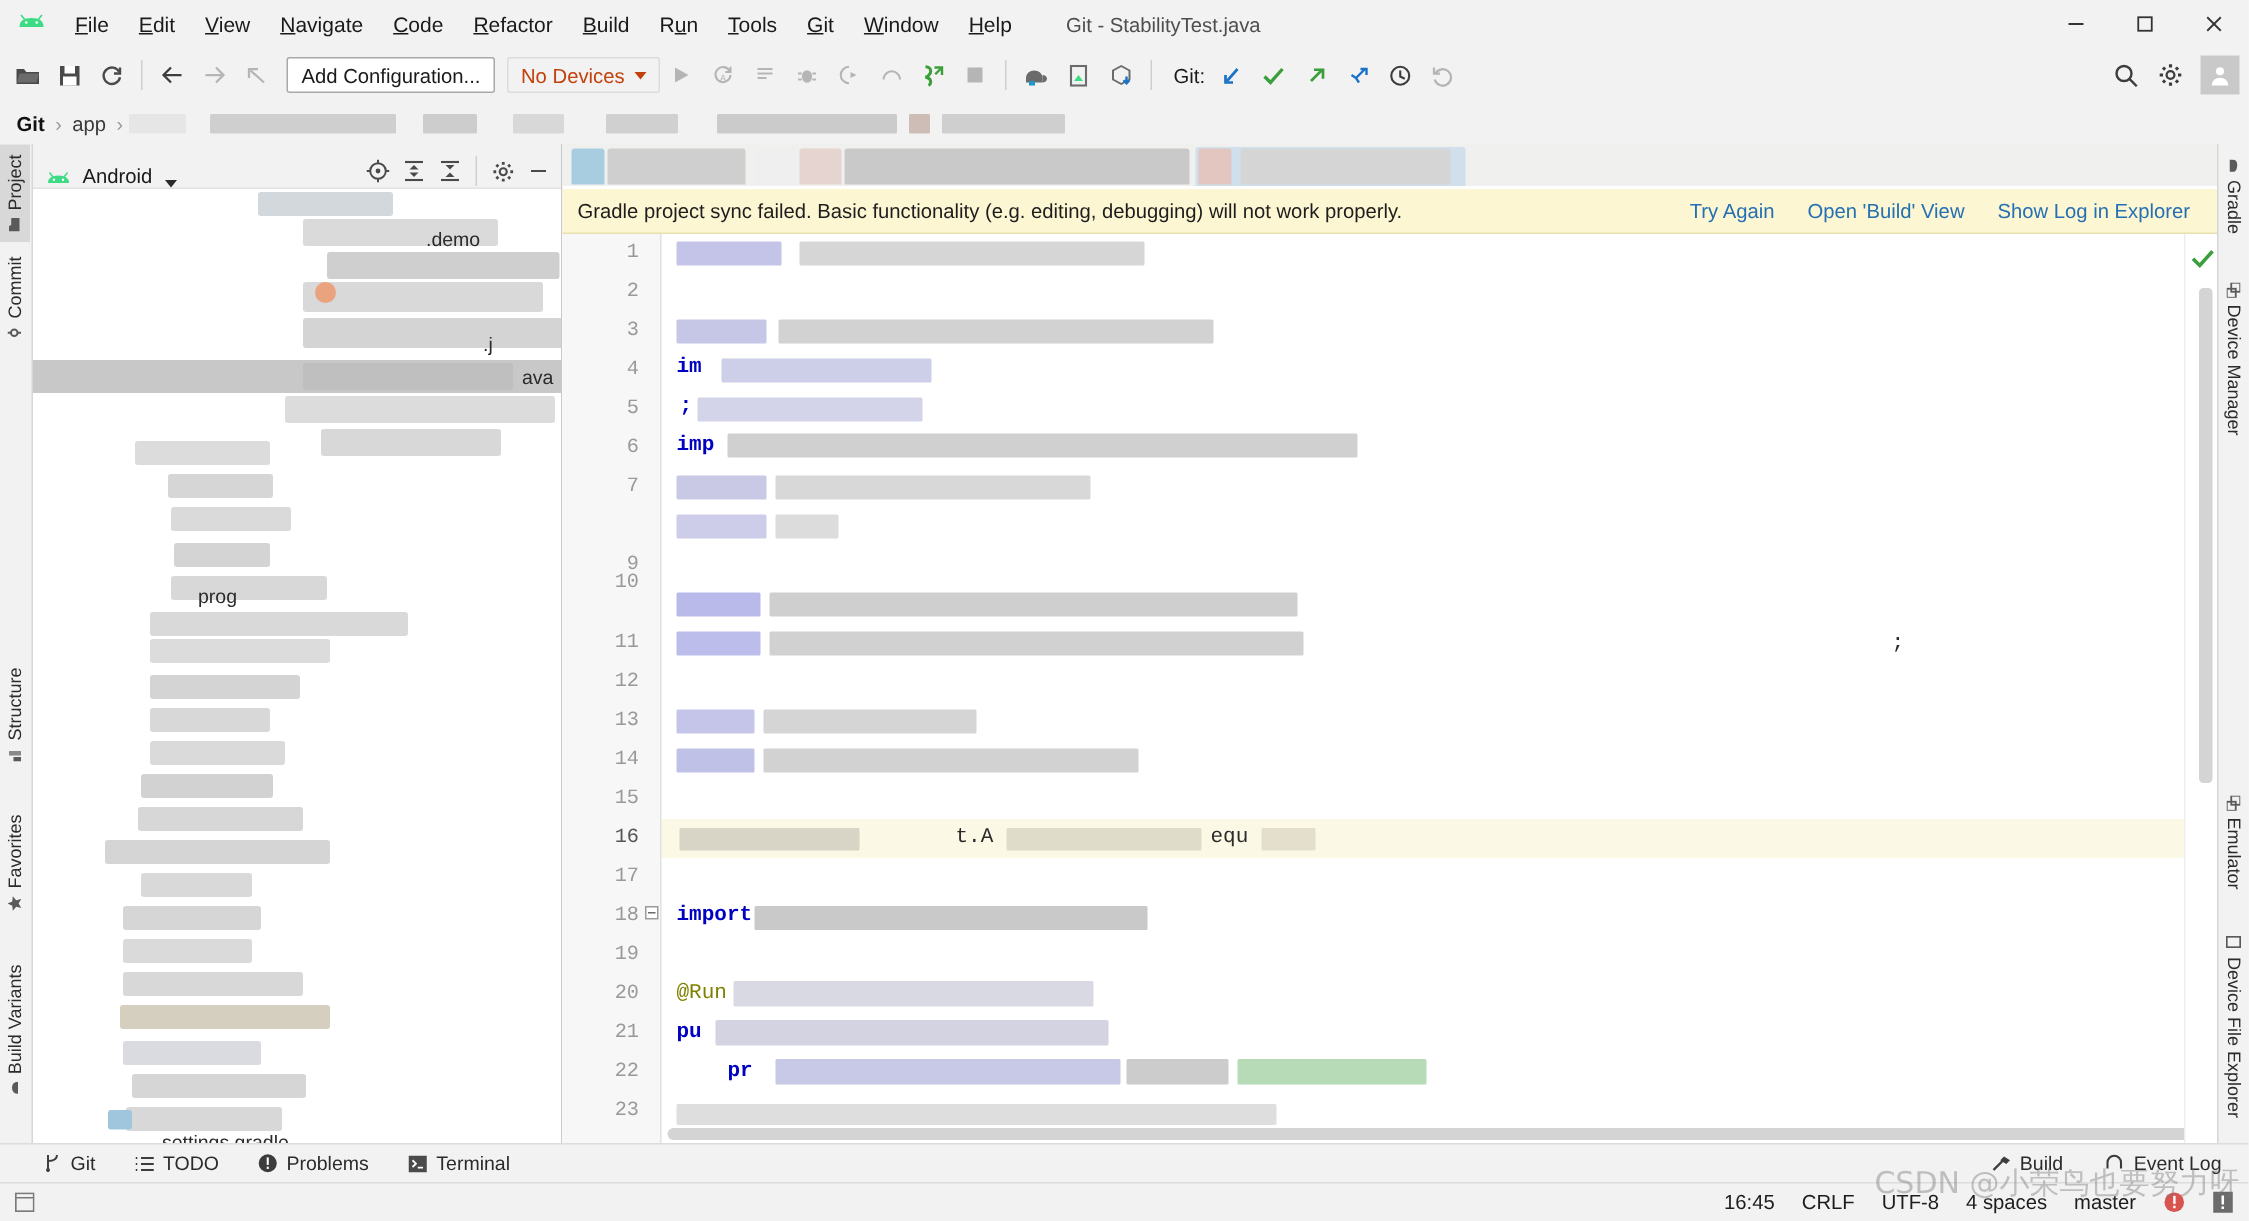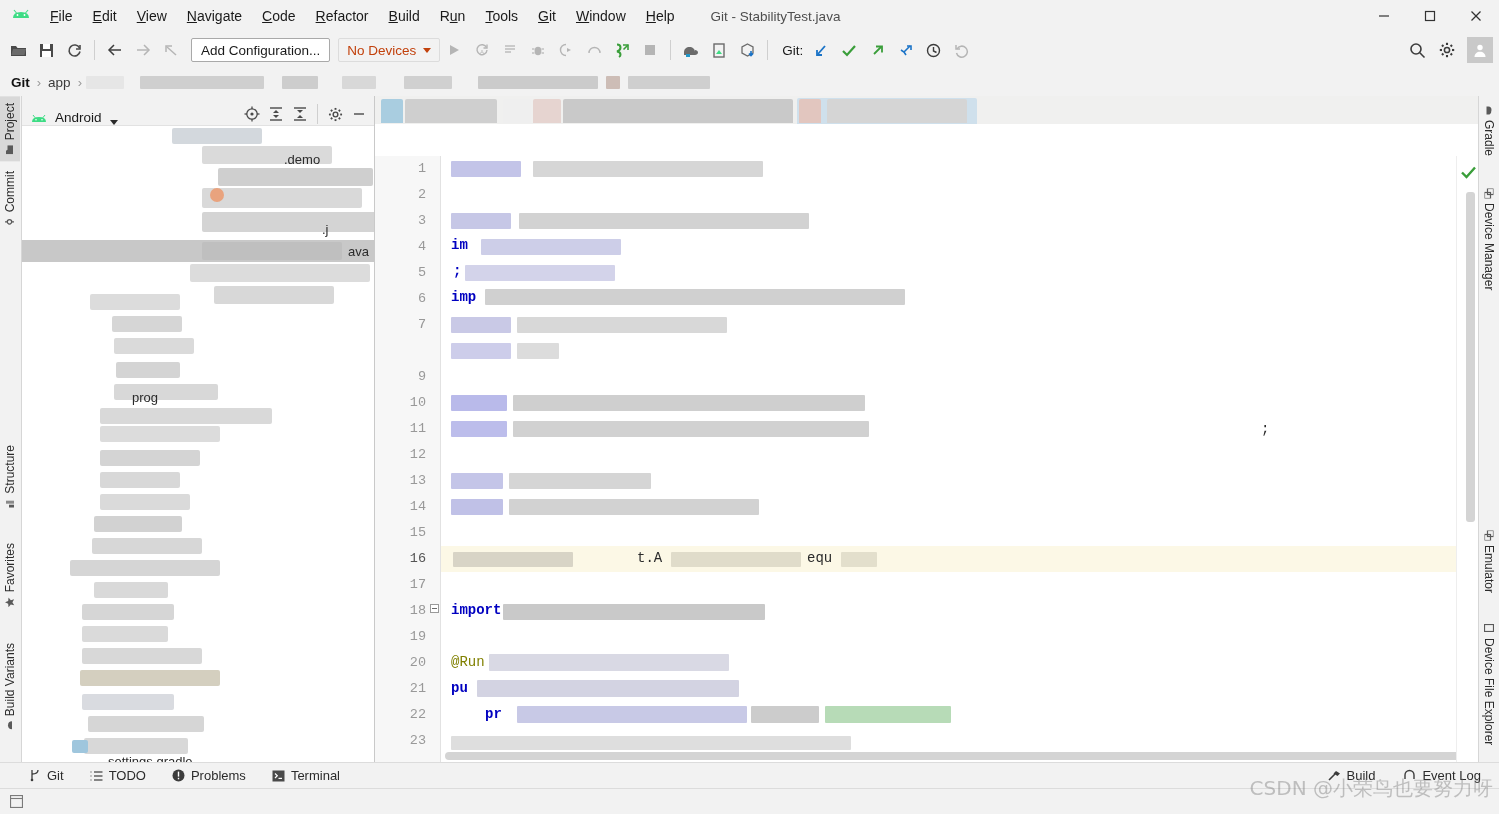--- a/index.html
+++ b/index.html
@@ -630,33 +630,41 @@
       <div class="tab-blur" style="left:6px;width:22px;background:#a9cde0;"></div>
       <div class="tab-blur" style="left:30px;width:92px;background:#cfcfcf;"></div>
       <div class="tab-blur" style="left:128px;width:28px;background:#efefef;"></div>
       <div class="tab-blur" style="left:158px;width:28px;background:#e6d4d0;"></div>
       <div class="tab-blur" style="left:188px;width:230px;background:#c9c9c9;"></div>
       <div class="tab-selected" style="left:422px;width:180px;"></div>
       <div class="tab-blur" style="left:424px;width:22px;background:#e2c6bf;"></div>
       <div class="tab-blur" style="left:452px;width:140px;background:#d5d5d5;"></div>
     </div>
 
+    <div class="banner">
+      <span>Gradle project sync failed. Basic functionality (e.g. editing, debugging) will not work properly.</span>
+      <div class="banner-links">
+        <span class="banner-link">Try Again</span>
+        <span class="banner-link">Open 'Build' View</span>
+        <span class="banner-link">Show Log in Explorer</span>
+      </div>
+    </div>
 
     <div class="code-pane">
       <div class="cur-line-hl" style="top:390px;"></div>
       <div class="gutter">
         <div class="lnum" style="top:0px;">1</div>
         <div class="lnum" style="top:26px;">2</div>
         <div class="lnum" style="top:52px;">3</div>
         <div class="lnum" style="top:78px;">4</div>
         <div class="lnum" style="top:104px;">5</div>
         <div class="lnum" style="top:130px;">6</div>
         <div class="lnum" style="top:156px;">7</div>
         <div class="lnum" style="top:208px;">9</div>
-        <div class="lnum" style="top:234px;">10</div>
+        <div class="lnum" style="top:220px;">10</div>
         <div class="lnum" style="top:260px;">11</div>
         <div class="lnum" style="top:286px;">12</div>
         <div class="lnum" style="top:312px;">13</div>
         <div class="lnum" style="top:338px;">14</div>
         <div class="lnum" style="top:364px;">15</div>
         <div class="lnum cur" style="top:390px;">16</div>
         <div class="lnum" style="top:416px;">17</div>
         <div class="lnum" style="top:442px;">18</div>
         <div class="lnum" style="top:468px;">19</div>
         <div class="lnum" style="top:494px;">20</div>
@@ -789,16 +797,37 @@
     </div>
   </div>
 
   <div class="status-bar">
     <span style="margin-right:8px;">
       <svg width="13" height="13" viewBox="0 0 13 13">
           <rect x="0.5" y="0.5" width="12" height="12" fill="none" stroke="#7a7a7a" stroke-width="1.2"></rect>
           <line x1="0.5" y1="3.5" x2="12.5" y2="3.5" stroke="#7a7a7a" stroke-width="1.1"></line>
         </svg>
     </span>
+    <div class="status-right">
+      <span>16:45</span>
+      <span>CRLF</span>
+      <span>UTF-8</span>
+      <span>4 spaces</span>
+      <span>master</span>
+      <span>
+        <svg width="15" height="15" viewBox="0 0 15 15">
+            <circle cx="7.5" cy="7.5" r="6.5" fill="#d9534f"></circle>
+            <rect x="6.8" y="3.2" width="1.6" height="5.4" fill="#fff"></rect>
+            <rect x="6.8" y="9.8" width="1.6" height="1.7" fill="#fff"></rect>
+          </svg>
+      </span>
+      <span>
+        <svg width="14" height="15" viewBox="0 0 14 15">
+            <rect x="0.5" y="0.5" width="13" height="14" fill="#6b6b6b"></rect>
+            <rect x="6" y="3" width="1.7" height="6" fill="#fff"></rect>
+            <rect x="6" y="10.3" width="1.7" height="1.7" fill="#fff"></rect>
+          </svg>
+      </span>
+    </div>
   </div>
 
   <div class="wm">CSDN @小荣鸟也要努力呀</div>
 </div>
 
 </body></html>

